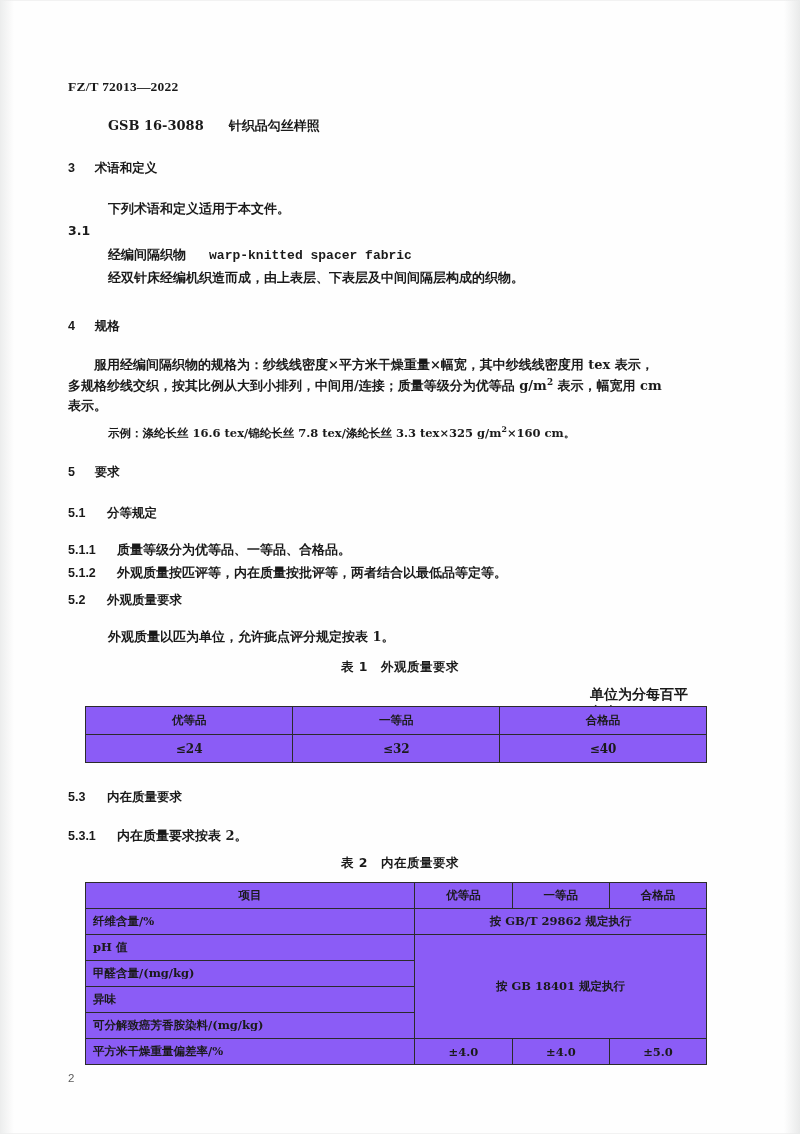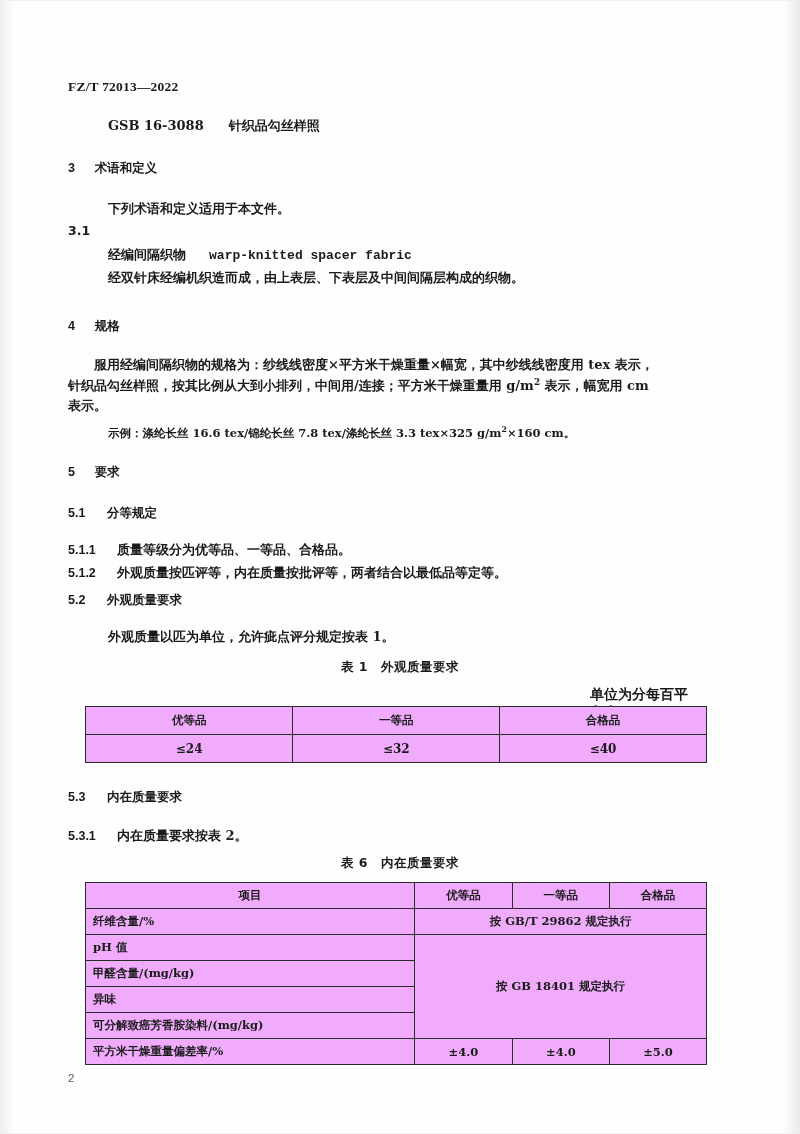--- a/index.html
+++ b/index.html
@@ -132,21 +132,21 @@
     font-family: "DejaVu Serif", "Liberation Serif", serif;
     font-weight: bold;
     font-size: 14px;
   }
   table.doc {
     position: absolute;
     border-collapse: collapse;
     font-family: "DejaVu Serif", "Liberation Serif", serif;
     font-size: 11.5px;
     font-weight: bold;
-    background: #f0abfc;
+    background: #8b5cf6;
   }
   table.doc td, table.doc th {
     border: 1px solid #2b2b2b;
     padding: 0;
     text-align: center;
     vertical-align: middle;
     font-weight: bold;
   }
   table.doc td.l {
     text-align: left;
@@ -204,21 +204,21 @@
   <div class="blk cn-reg" style="left:108px; top:268px;">经双针床经编机织造而成，由上表层、下表层及中间间隔层构成的织物。</div>
 
   <div class="blk clause-head" style="left:68px; top:318px;">
     <span class="n">4</span>
     <span style="display:inline-block;width:11px"></span>
     <span>规格</span>
   </div>
 
   <div class="blk cn-reg" style="left:68px; top:355px; width:670px;">
     <div style="text-indent:26px;">服用经编间隔织物的规格为：纱线线密度×平方米干燥重量×幅宽，其中纱线线密度用 tex 表示，</div>
-    <div><span>针织品勾丝样照，按其比例从大到小排列，中间用/连接；平方米干燥重量用 g/m</span><span class="sup">2</span><span> 表示，幅宽用 cm</span></div>
+    <div><span>多规格纱线交织，按其比例从大到小排列，中间用/连接；质量等级分为优等品 g/m</span><span class="sup">2</span><span> 表示，幅宽用 cm</span></div>
     <div>表示。</div>
   </div>
 
   <div class="blk cn-reg small" style="left:108px; top:424px; width:640px;"><span>示例：涤纶长丝 16.6 tex/锦纶长丝 7.8 tex/涤纶长丝 3.3 tex×325 g/m</span><span class="sup">2</span><span>×160 cm。</span></div>
 
   <div class="blk clause-head" style="left:68px; top:464px;">
     <span class="n">5</span>
     <span style="display:inline-block;width:11px"></span>
     <span>要求</span>
   </div>
@@ -272,21 +272,21 @@
     <span style="display:inline-block;width:13px"></span>
     <span>内在质量要求</span>
   </div>
 
   <div class="blk cn-reg" style="left:68px; top:826px;">
     <span class="num">5.3.1</span>
     <span style="display:inline-block;width:12px"></span>
     <span>内在质量要求按表 2。</span>
   </div>
 
-  <div class="tbl-caption" style="top:855px;">表 6　内在质量要求</div>
+  <div class="tbl-caption" style="top:855px;">表 2　内在质量要求</div>
 
   <table class="doc" id="table2">
     <tbody>
       <tr>
         <td style="width:53%">项目</td>
         <td style="width:15.7%">优等品</td>
         <td style="width:15.7%">一等品</td>
         <td style="width:15.6%">合格品</td>
       </tr>
       <tr>

